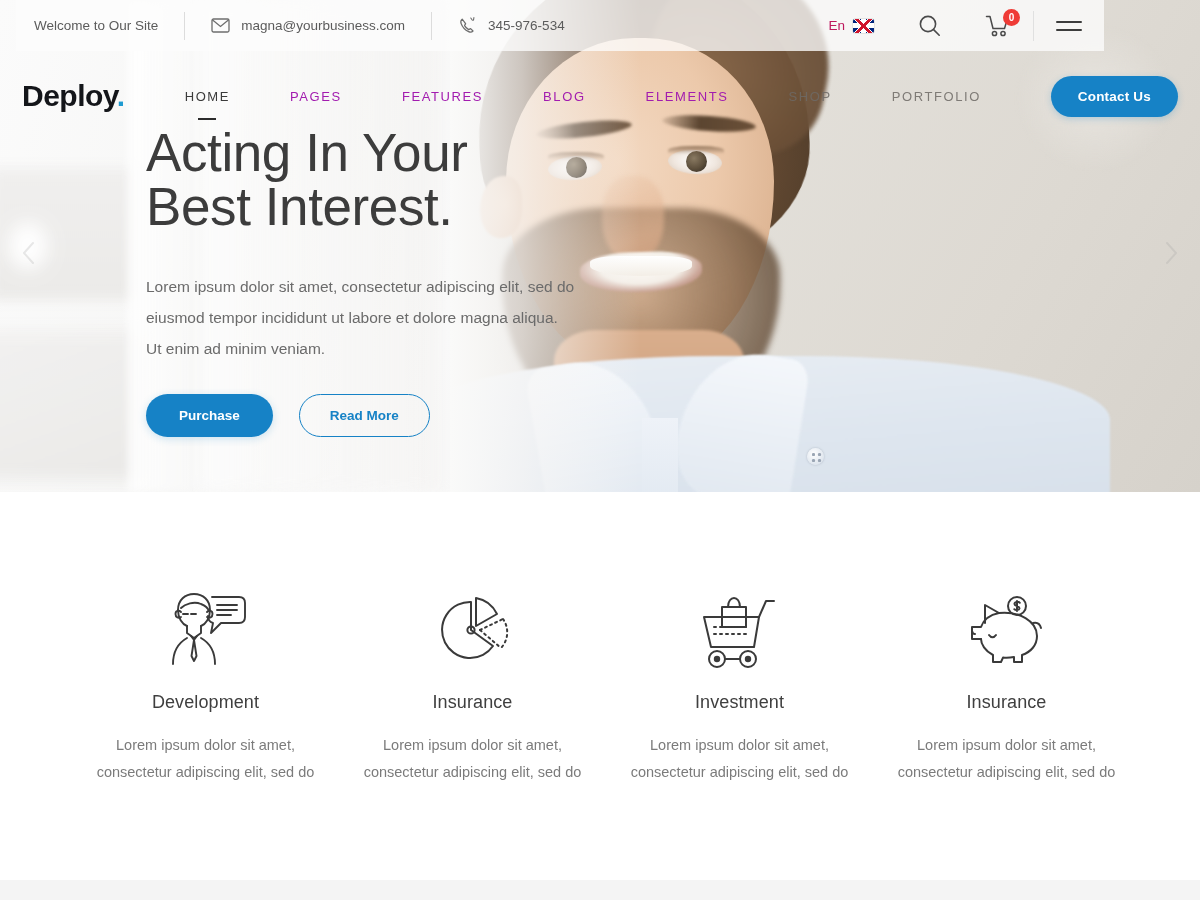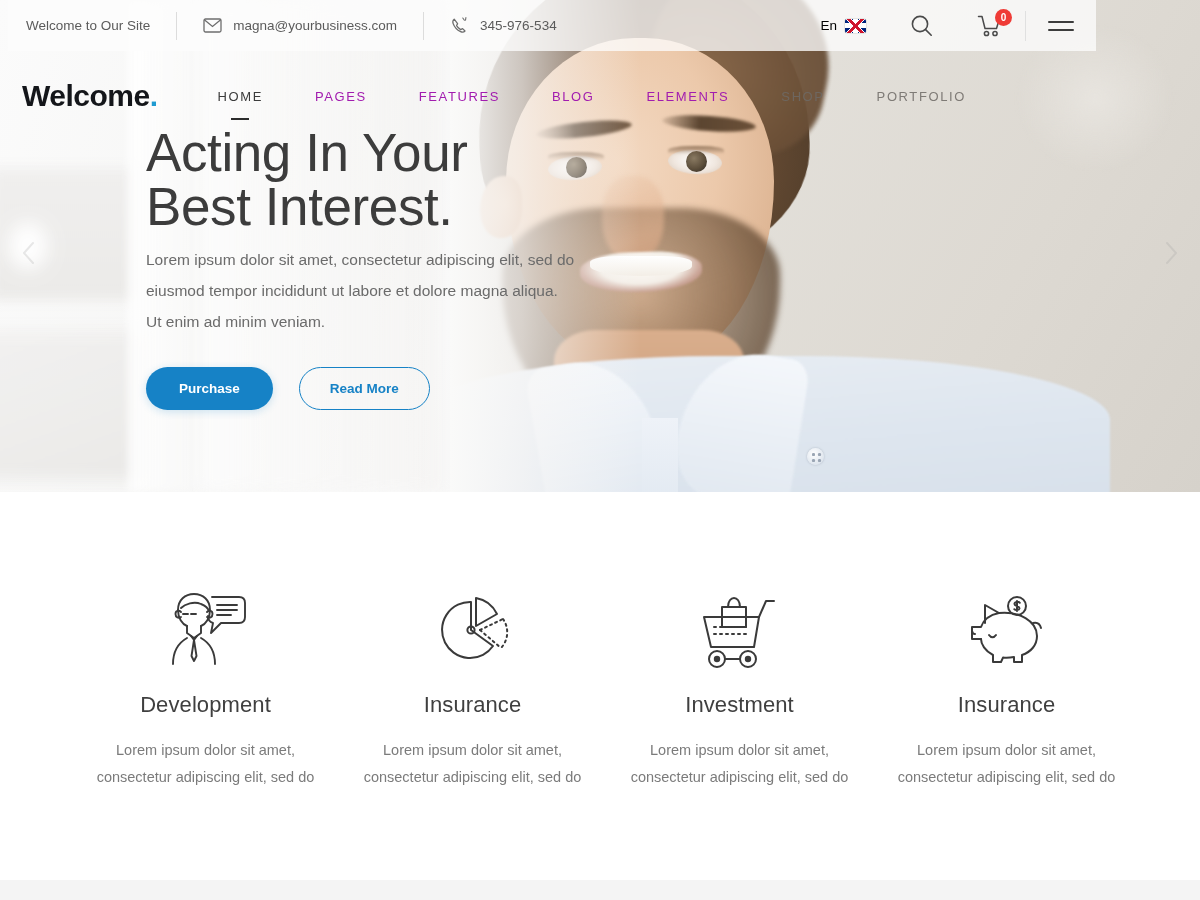--- a/index.html
+++ b/index.html
@@ -245,21 +245,21 @@
   .hero-photo .fade-left {
     position: absolute;
     left: 0; top: 0;
     width: 190px; height: 492px;
     background: linear-gradient(90deg, rgba(250,250,249,1) 0%, rgba(248,247,246,.72) 38%, rgba(240,238,235,0) 100%);
   }
 
   
   .topbar {
     position: absolute;
-    left: 8px; top: 0;
+    left: 16px; top: 0;
     width: 1088px; height: 51px;
     display: flex;
     align-items: center;
     background: rgba(252,252,252,.78);
     z-index: 20;
     font-size: 13.5px;
     color: #5b5b5b;
   }
   .topbar-left { display: flex; align-items: center; height: 100%; }
   .tb-item {
@@ -283,21 +283,21 @@
   }
   .tbr-item {
     display: flex;
     align-items: center;
     justify-content: center;
     height: 51px;
     padding: 0 22px;
     position: relative;
     color: #4a4a4a;
   }
-  .lang { gap: 8px; font-size: 13.5px; color: #000000; }
+  .lang { gap: 8px; font-size: 13.5px; color: #be185d; }
   .flag {
     width: 21px; height: 14px;
     border-radius: 2px;
     position: relative;
     overflow: hidden;
     background: #00247d;
     box-shadow: 0 0 0 .5px rgba(0,0,0,.15);
     display: inline-block;
   }
   .flag::before {
@@ -352,21 +352,21 @@
   .logo {
     font-size: 30px;
     font-weight: bold;
     letter-spacing: -.5px;
     color: #14161a;
     white-space: nowrap;
     margin-right: 36px;
   }
   .logo .dot { color: #1f9bd1; }
 
-  .menu { display: flex; align-items: center; gap: 4px; }
+  .menu { display: flex; align-items: center; gap: 12px; }
   .menu-item {
     position: relative;
     padding: 0 24px;
     font-size: 13px;
     letter-spacing: 1.6px;
     color: #a21caf;
     white-space: nowrap;
     line-height: 1;
   }
   .menu-item.active { color: #3b3b3b; }
@@ -401,21 +401,21 @@
     left: 146px; top: 126px;
     width: 470px;
     z-index: 10;
   }
   .hero-title {
     font-size: 53px;
     line-height: 1.02;
     font-weight: 300;
     letter-spacing: -.4px;
     color: #3c3c3c;
-    margin-bottom: 10px;
+    margin-bottom: 37px;
     white-space: pre-line;
   }
   .hero-text {
     font-size: 15.5px;
     line-height: 2.0;
     color: #6b6b6b;
     width: 430px;
     margin-bottom: 30px;
   }
   .hero-btns { display: flex; align-items: center; gap: 26px; }
@@ -469,21 +469,21 @@
     text-align: center;
     padding: 0 10px;
   }
   .svc:nth-child(1) { margin-left: 72px; }
   .svc-icon {
     height: 92px;
     display: flex; align-items: center; justify-content: center;
     margin-bottom: 16px;
   }
   .svc-title {
-    font-size: 22px;
+    font-size: 18px;
     font-weight: 300;
     color: #3f3f3f;
     letter-spacing: .1px;
     margin-bottom: 19px;
   }
   .svc-desc {
     font-size: 14.5px;
     line-height: 1.85;
     color: #7b7b7b;
     padding: 0 14px;
@@ -596,31 +596,32 @@
         <span class="burger">
           <span></span>
             <span></span>
         </span>
       </div>
     </div>
   </div>
 
   <nav class="navbar">
     <div class="logo">
-      <span>Welcome</span><span class="dot">.</span>
+      <span>Deploy</span><span class="dot">.</span>
     </div>
     <div class="menu">
       <a class="menu-item active">HOME</a>
       <a class="menu-item">PAGES</a>
       <a class="menu-item">FEATURES</a>
       <a class="menu-item">BLOG</a>
       <a class="menu-item">ELEMENTS</a>
       <a class="menu-item faded">SHOP</a>
       <a class="menu-item faded">PORTFOLIO</a>
     </div>
+    <button class="contact-btn">Contact Us</button>
   </nav>
 
   <div class="hero-content">
     <h1 class="hero-title">Acting In Your
 Best Interest.</h1>
     <p class="hero-text">Lorem ipsum dolor sit amet, consectetur adipiscing elit, sed do eiusmod tempor incididunt ut labore et dolore magna aliqua. Ut enim ad minim veniam.</p>
     <div class="hero-btns">
       <button class="btn-primary">Purchase</button>
       <button class="btn-outline">Read More</button>
     </div>

